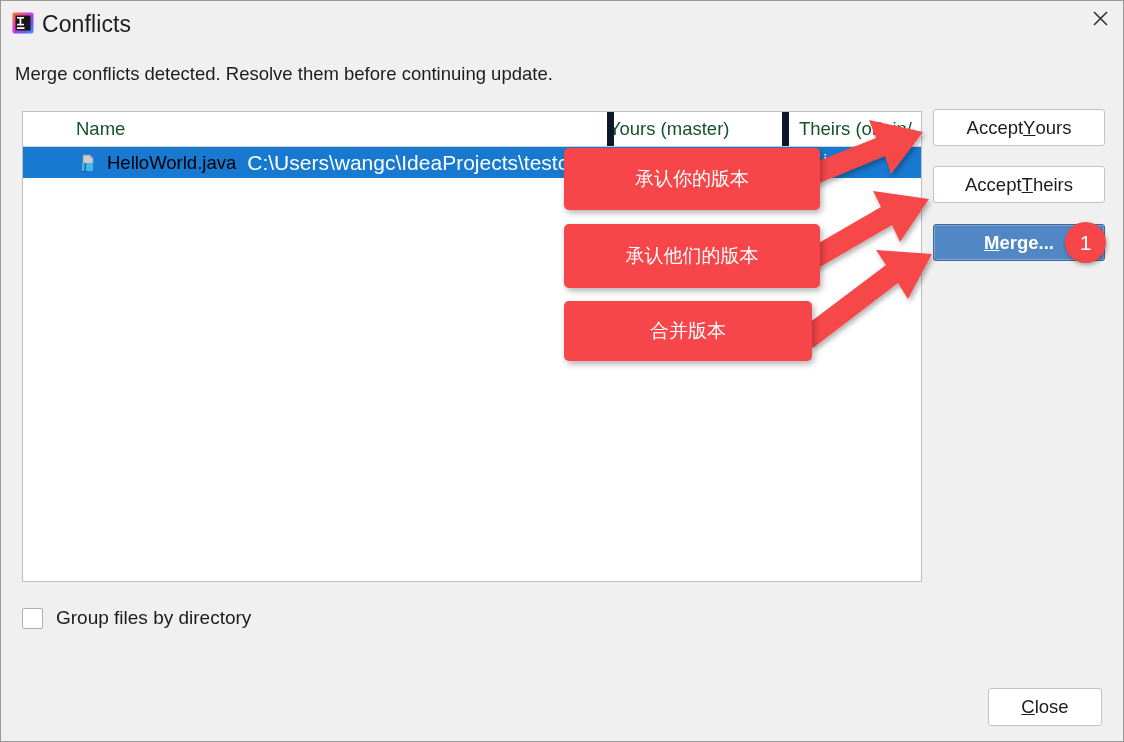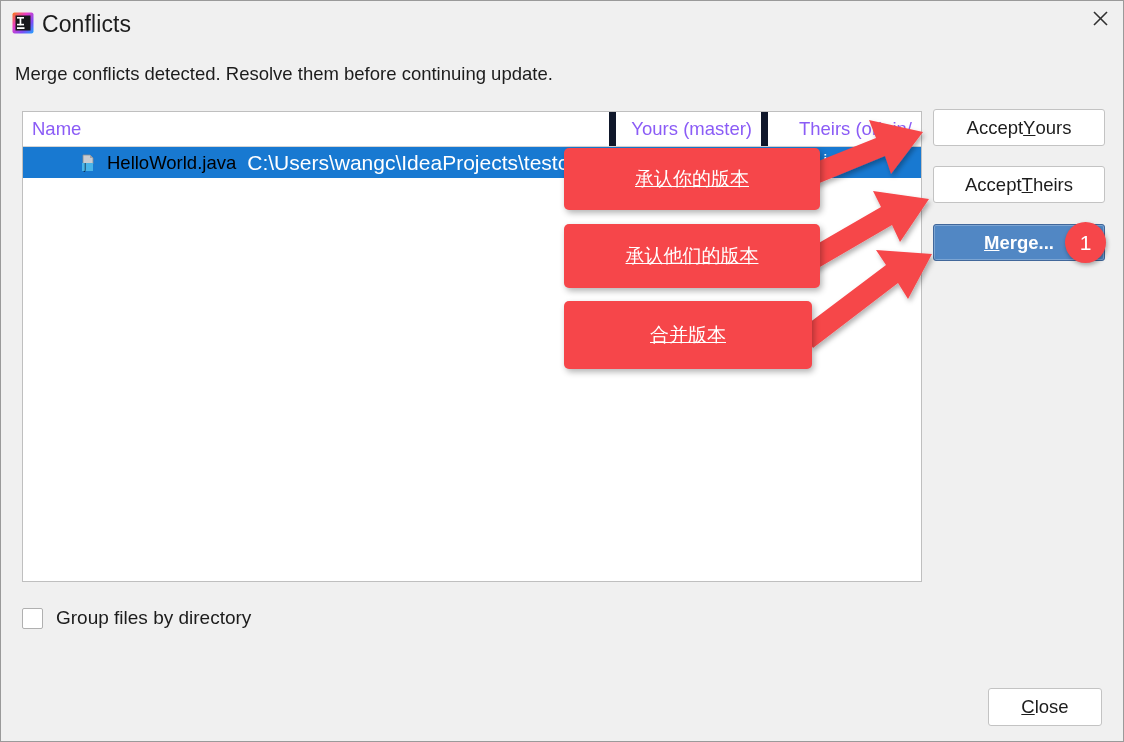--- a/index.html
+++ b/index.html
@@ -75,28 +75,29 @@
   #table-header {
     position: absolute;
     left: 0; top: 0;
     width: 898px; height: 35px;
     background: #ffffff;
     border-bottom: 1px solid #d4d4d4;
     display: flex;
   }
   .th {
     font-size: 18.5px;
-    color: #8b5cf6;
+    color: #14532d;
     display: flex;
     align-items: center;
     height: 34px;
     padding: 0 9px;
     white-space: nowrap;
     overflow: hidden;
     position: relative;
+    margin-left: 44px;
   }
   .th + .th { border-left: 7px solid #0f172a; }
   .th-name   { width: 586px; }
   .th-yours  { width: 152px; justify-content: flex-end; }
   .th-theirs { width: 160px; justify-content: flex-end; }
 
   #table-body {
     position: absolute;
     left: 0; top: 35px;
     width: 898px; height: 434px;
@@ -230,25 +231,24 @@
     background: #f6464a;
     border-radius: 5px;
     color: #ffffff;
     font-family: "DejaVu Sans", "Liberation Sans", sans-serif;
     font-size: 19px;
     display: flex;
     align-items: center;
     justify-content: center;
     box-shadow: 2px 3px 6px rgba(0,0,0,0.30);
     white-space: nowrap;
-    text-decoration: underline;
   }
   #callout-1 { left: 563px; top: 147px; width: 256px; height: 62px; }
   #callout-2 { left: 563px; top: 223px; width: 256px; height: 64px; }
-  #callout-3 { left: 563px; top: 300px; width: 248px; height: 68px; }
+  #callout-3 { left: 563px; top: 300px; width: 248px; height: 60px; }
 </style>
 </head>
 <body>
 
 <div id="dialog">
 
   <div id="titlebar">
     <div id="app-icon">
       <svg width="22" height="22" viewBox="0 0 22 22">
         <defs>

